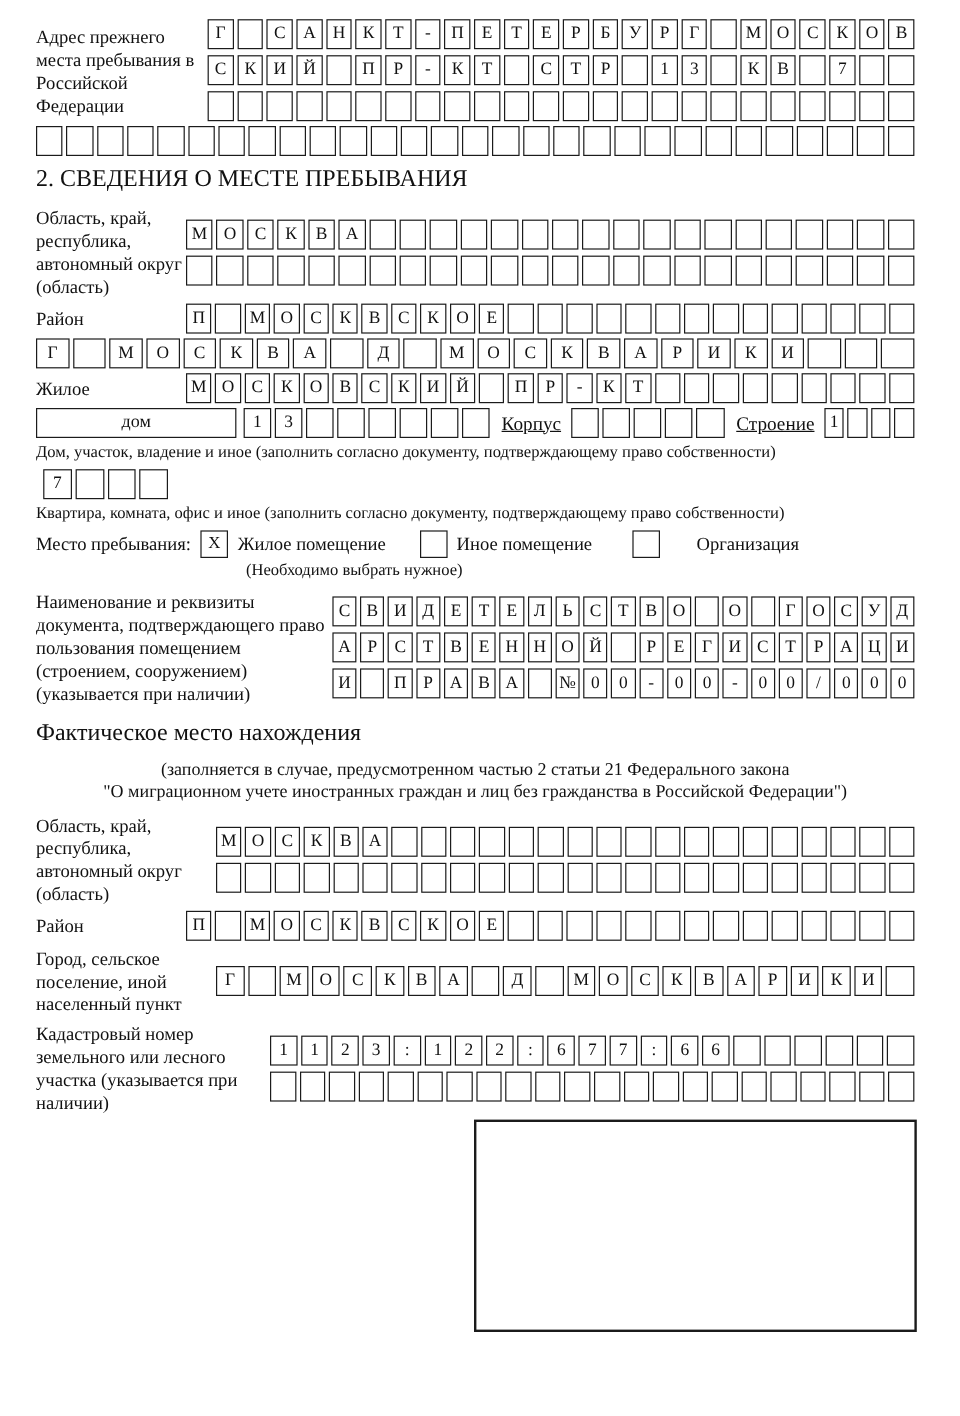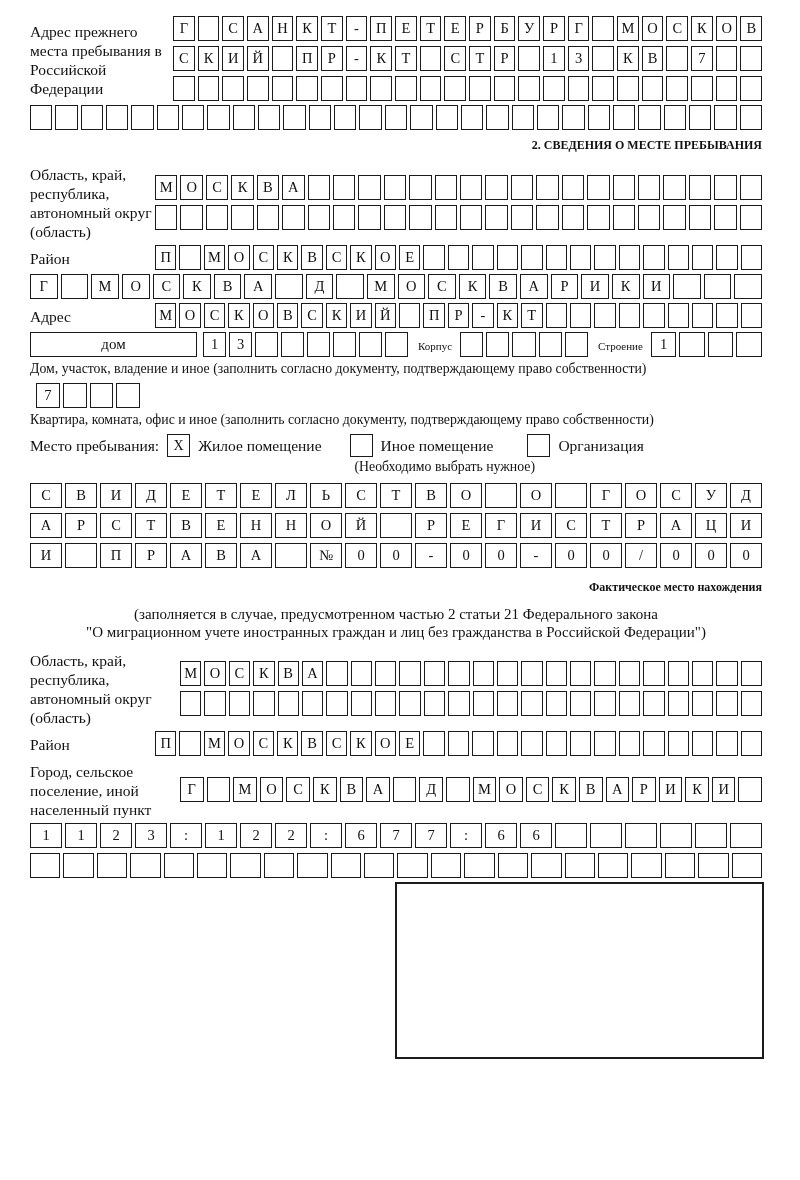--- a/index.html
+++ b/index.html
@@ -7,27 +7,27 @@
   .page{padding:16px 38px 0 30px;}
   .header-note{text-align:right;font-size:16px;margin-bottom:18px;padding-right:20px;}
   .frow{display:flex;align-items:center;margin-bottom:4px;}
   .flabel{font-size:15.5px;line-height:19px;flex:none;padding-top:2px;}
   .w140{width:143px;} .w125{width:125px;} .w150{width:150px;} .w247{width:247px;} .w195{width:195px;}
   .rows{flex:1;display:flex;flex-direction:column;gap:5px;}
   .boxes{display:flex;gap:3px;width:100%;}
   .cbox{flex:1;height:23px;border:1.6px solid #1b1b1b;display:flex;align-items:center;justify-content:center;font-size:14.5px;background:#fff;}
   .fullrow{margin:4px 0 2px 0;}
   .footnote{font-size:13.8px;text-align:center;margin:2px 0 10px 0;}
-  .sec-title{font-size:12px;font-weight:bold;text-align:right;margin:8px 0 10px 0;}
+  .sec-title{font-size:20px;font-weight:normal;text-align:left;margin:8px 0 10px 0;}
   .caption{font-size:13.8px;margin:2px 0 6px 0;}
   .bigbox{border:1.7px solid #1b1b1b;height:23px;display:flex;align-items:center;justify-content:center;font-size:15px;flex:none;}
-  .inline-lab{font-size:11px;padding:2px 8px 0 10px;flex:none;}
+  .inline-lab{font-size:16px;padding:2px 8px 0 10px;flex:none;text-decoration:underline;}
   .chk{width:21px;height:21px;border:1.6px solid #1b1b1b;display:inline-flex;align-items:center;justify-content:center;font-size:14px;flex:none;margin:0 8px;}
   .stay-row{display:flex;align-items:center;font-size:15.5px;margin:6px 0 2px 0;}
-  .stay-note{font-size:13.8px;margin:0 0 8px 175px;width:330px;text-align:right;}
+  .stay-note{font-size:13.8px;margin:0 0 8px 175px;width:330px;text-align:left;}
   .legal-note{font-size:15px;text-align:center;line-height:18px;margin-bottom:8px;}
   .stamp-wrap{margin-left:365px;margin-top:4px;width:367px;}
   .stamp-box{width:365px;height:173px;border:2px solid #1b1b1b;}
 </style>
 </head>
 <body>
 
 <div class="page">
 
 
@@ -264,21 +264,21 @@
           <span class="cbox">К</span>
           <span class="cbox">И</span>
           <span class="cbox"></span>
           <span class="cbox"></span>
           <span class="cbox"></span>
         </div>
       </div>
   </div>
 
   <div class="frow">
-    <div class="flabel w125">Адрес</div>
+    <div class="flabel w125">Жилое</div>
     <div class="rows">
         <div class="boxes">
           <span class="cbox">М</span>
           <span class="cbox">О</span>
           <span class="cbox">С</span>
           <span class="cbox">К</span>
           <span class="cbox">О</span>
           <span class="cbox">В</span>
           <span class="cbox">С</span>
           <span class="cbox">К</span>
@@ -343,25 +343,26 @@
   </div>
   <div class="caption">Квартира, комната, офис и иное (заполнить согласно документу, подтверждающему право собственности)</div>
 
   <div class="stay-row">
     <span>Место пребывания:</span>
     <span class="chk">X</span>
     <span>Жилое помещение</span>
     <span class="chk" style="margin-left:28px"></span>
     <span>Иное помещение</span>
     <span class="chk" style="margin-left:34px"></span>
-    <span style="">Организация</span>
+    <span style="margin-left:22px">Организация</span>
   </div>
   <div class="stay-note">(Необходимо выбрать нужное)</div>
 
   <div class="frow">
+    <div class="flabel w247">Наименование и реквизиты документа, подтверждающего право пользования помещением (строением, сооружением) (указывается при наличии)</div>
     <div class="rows">
       <div class="boxes">
           <span class="cbox">С</span>
           <span class="cbox">В</span>
           <span class="cbox">И</span>
           <span class="cbox">Д</span>
           <span class="cbox">Е</span>
           <span class="cbox">Т</span>
           <span class="cbox">Е</span>
           <span class="cbox">Л</span>
@@ -549,20 +550,21 @@
           <span class="cbox">Р</span>
           <span class="cbox">И</span>
           <span class="cbox">К</span>
           <span class="cbox">И</span>
           <span class="cbox"></span>
         </div>
       </div>
   </div>
 
   <div class="frow">
+    <div class="flabel w195">Кадастровый номер земельного или лесного участка (указывается при наличии)</div>
     <div class="rows">
       <div class="boxes">
           <span class="cbox">1</span>
           <span class="cbox">1</span>
           <span class="cbox">2</span>
           <span class="cbox">3</span>
           <span class="cbox">:</span>
           <span class="cbox">1</span>
           <span class="cbox">2</span>
           <span class="cbox">2</span>

